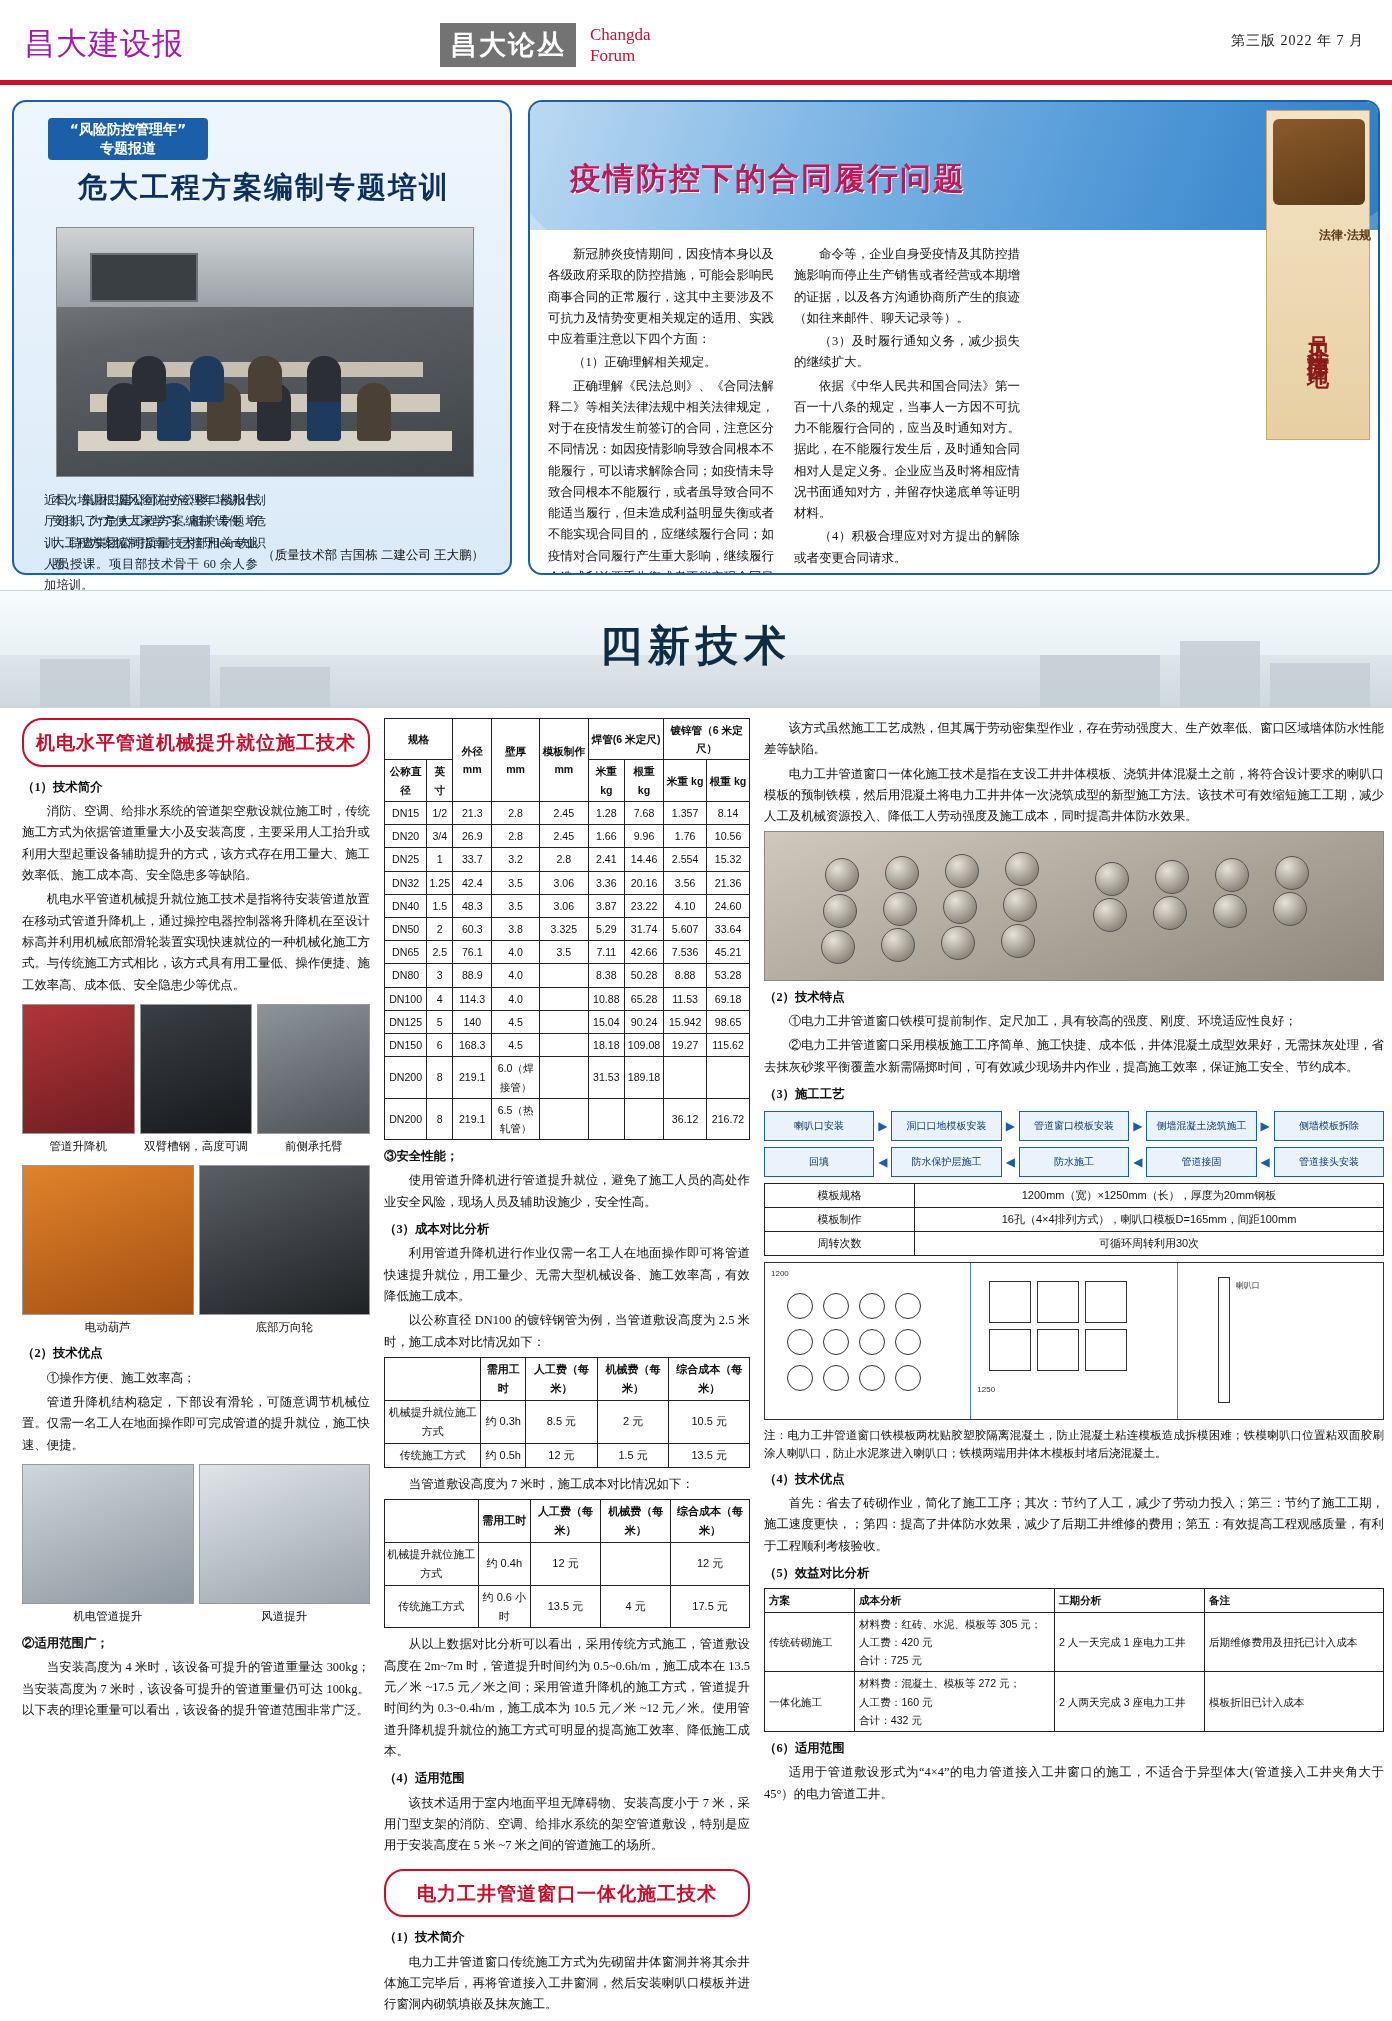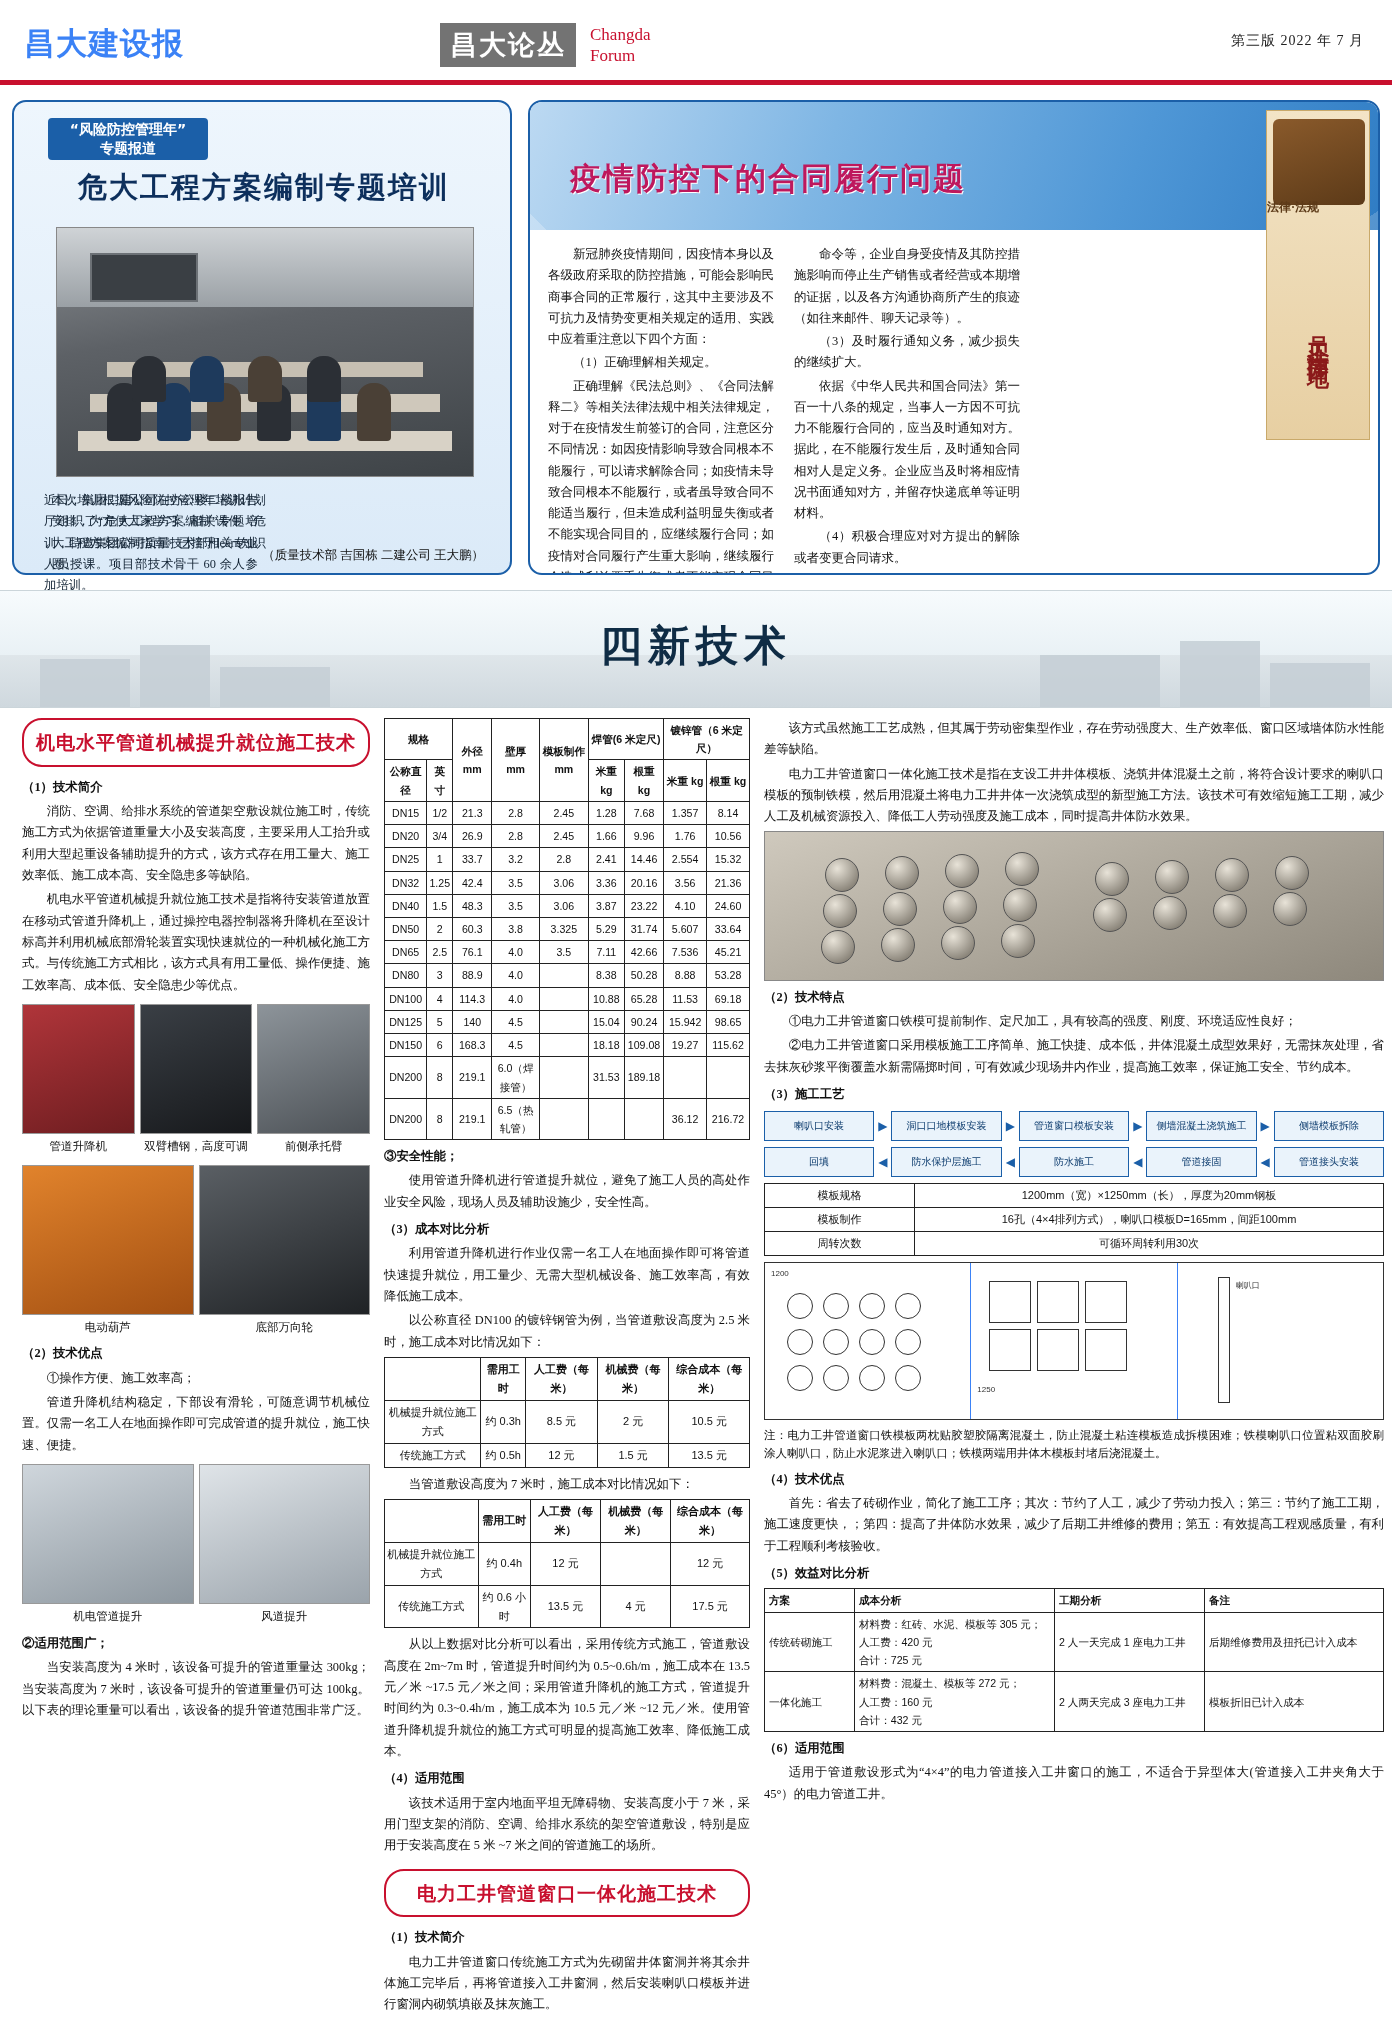--- a/index.html
+++ b/index.html
@@ -12,22 +12,22 @@
     position:relative;
     overflow:hidden;
   }
   .page { position:relative; width:1392px; height:2021px; }
 
   
   .masthead { position:absolute; left:0; top:0; width:1392px; height:86px; }
   .mast-logo {
     position:absolute; left:14px; top:18px; width:180px; height:52px;
     display:flex; align-items:center; justify-content:center;
-    font-family:"DejaVu Serif", serif; font-weight:bold; font-size:31px;
-    color:#3b82f6; letter-spacing:1px;
+    font-family:"DejaVu Serif", serif; font-weight:normal; font-size:31px;
+    color:#a21caf; letter-spacing:1px;
   }
   .mast-center { position:absolute; left:440px; top:16px; width:420px; height:58px; display:flex; align-items:center; }
   .mast-cn {
     background:#737373; color:#fff; font-family:"DejaVu Serif", serif;
     font-weight:bold; font-size:27px; padding:4px 10px; letter-spacing:2px;
   }
   .mast-en { margin-left:14px; color:#c8102e; font-family:"Liberation Serif", serif; font-size:17px; line-height:1.25; }
   .mast-right { position:absolute; right:28px; top:32px; font-size:14px; color:#222; letter-spacing:1px; }
   .mast-rule { position:absolute; left:0; top:80px; width:1392px; height:5px; background:#c8102e; }
 
@@ -87,21 +87,21 @@
     position:absolute; left:40px; top:56px; width:640px;
     font-family:"DejaVu Serif", serif; font-weight:bold; font-size:31px; color:#be185d;
     letter-spacing:2px; text-shadow:1px 1px 0 #fff;
   }
   .tr-side {
     position:absolute; right:8px; top:8px; width:104px; height:330px;
     background:linear-gradient(180deg,#f3e4c6,#e7cfa2);
     border:1px solid #c9a96a;
   }
   .tr-side .gavel { position:absolute; left:6px; top:8px; width:92px; height:86px; background:linear-gradient(160deg,#8a5a2b,#5c3a18); border-radius:6px; }
-  .tr-side .lbl1 { position:absolute; left:0; top:88px; width:104px; text-align:left; font-size:12px; color:#5c3a18; font-weight:bold; }
+  .tr-side .lbl1 { position:absolute; left:0; top:116px; width:104px; text-align:right; font-size:12px; color:#5c3a18; font-weight:bold; }
   .tr-side .vert {
     position:absolute; left:0; top:128px; width:104px; height:195px;
     display:flex; align-items:center; justify-content:center;
   }
   .tr-side .vert span {
     writing-mode:vertical-rl; font-family:"DejaVu Serif", serif; font-weight:bold;
     font-size:22px; color:#8b1a1a; letter-spacing:6px;
   }
   .tr-cols { position:absolute; left:18px; top:142px; width:720px; height:320px; }
   .tr-col { position:absolute; top:0; width:226px; font-size:12.5px; line-height:1.7; text-align:justify; color:#111; }

